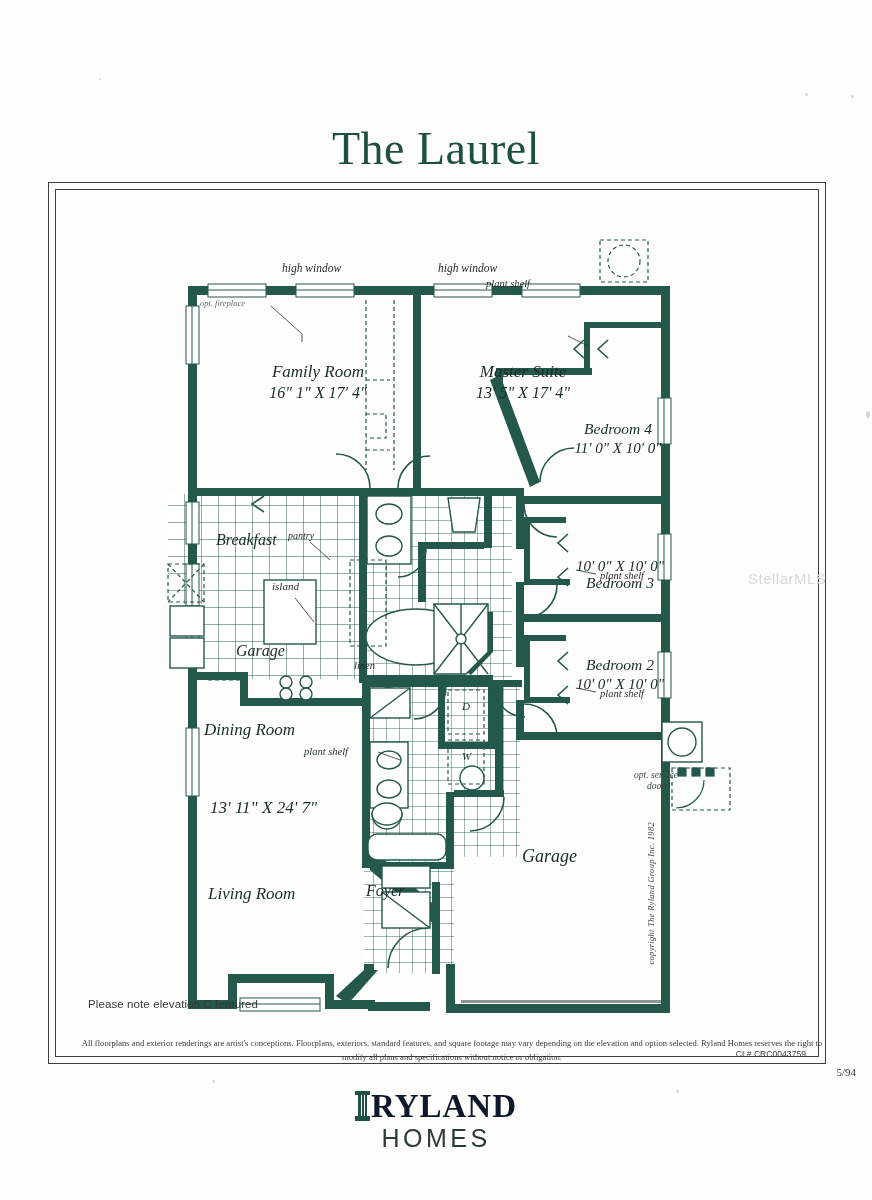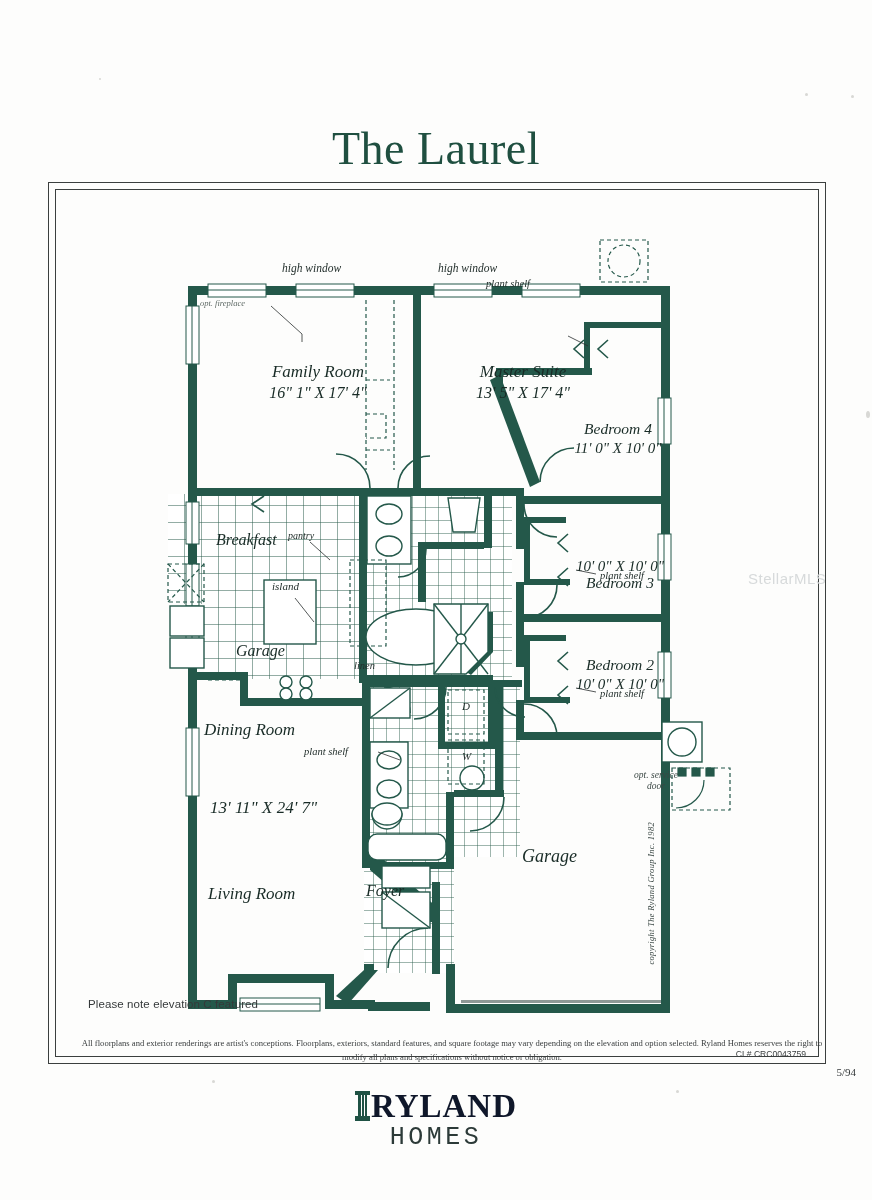--- a/index.html
+++ b/index.html
@@ -56,21 +56,21 @@
     font-size:11px;color:#35393a;
   }
   
   #logo{position:absolute;left:0;top:1088px;width:872px;text-align:center;}
   #logo-ryland{
     font-family:"Liberation Serif", serif;
     font-size:33px;font-weight:bold;color:#0f172a;letter-spacing:1px;
     display:inline-block;line-height:36px;
   }
   #logo-homes{
-    font-family:Liberation Mono, monospace;
+    font-family:Liberation Sans, sans-serif;
     font-size:25px;color:#2c3a38;letter-spacing:3.5px;line-height:28px;
   }
   .column-glyph{
     display:inline-block;width:15px;height:30px;vertical-align:-4px;
     margin-right:1px;position:relative;
   }
   .column-glyph i{position:absolute;background:#1f5244;display:block;}
   
   #watermark{
     position:absolute;left:748px;top:570px;

